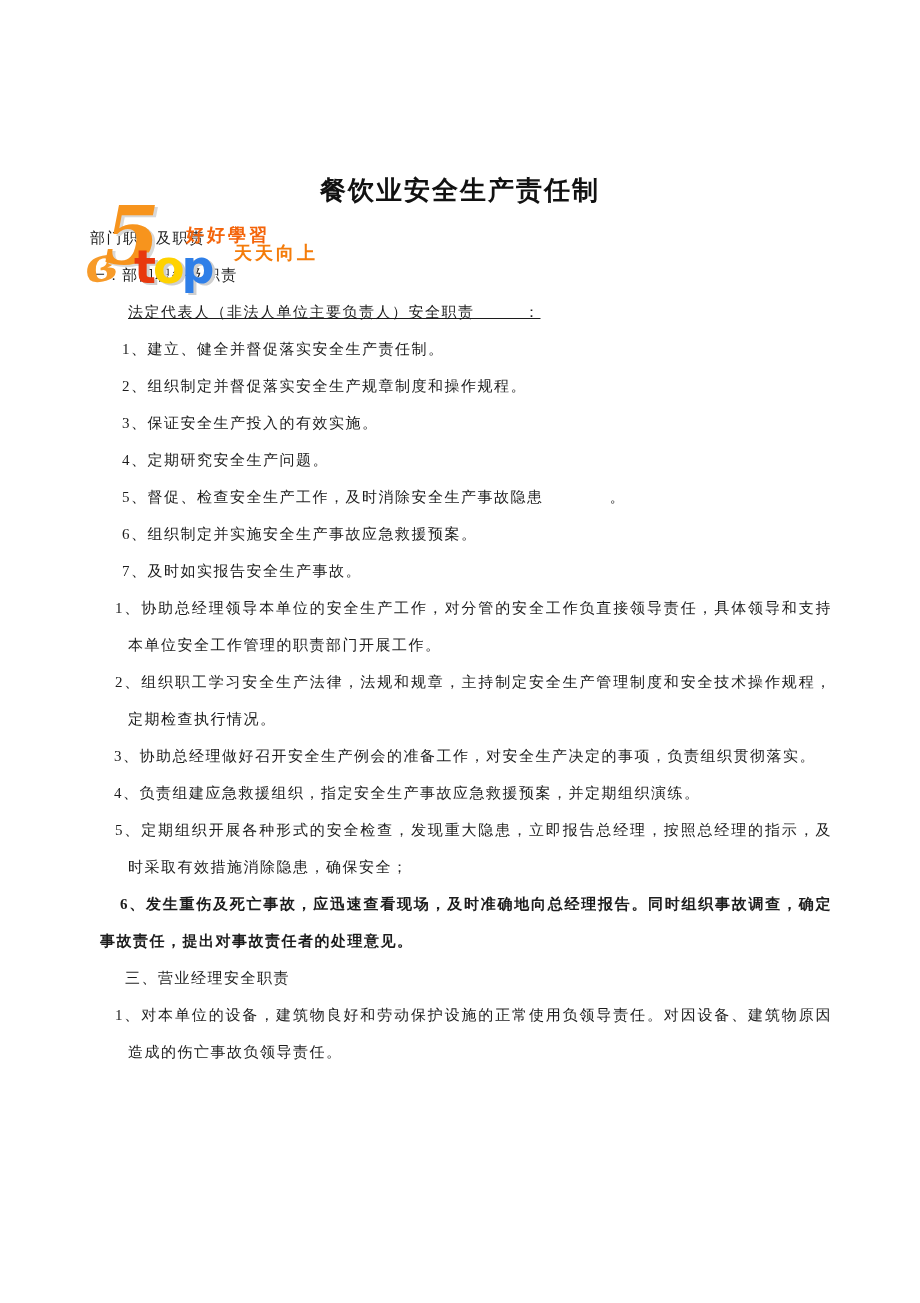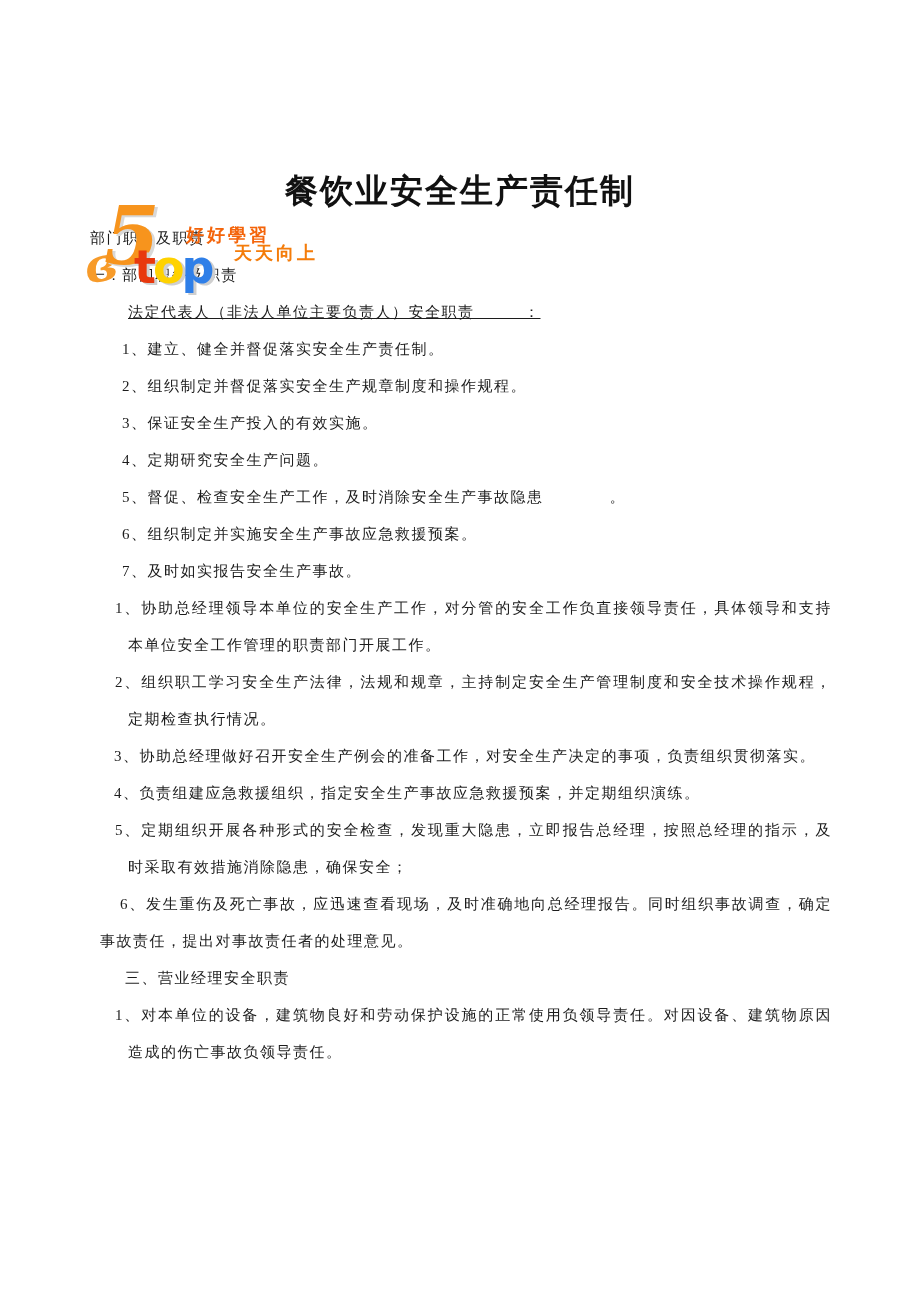--- a/index.html
+++ b/index.html
@@ -38,40 +38,40 @@
   .lt-o { color: #ffd200; }
   .lt-p { color: #2f7fe8; }
   .logo-cn { position: absolute; font-family: "DejaVu Sans", sans-serif; font-weight: bold; font-size: 18px; line-height: 1; letter-spacing: 3px; white-space: nowrap; }
   .logo-cn1 { left: 98px; top: 14px; color: #f4640a; }
   .logo-cn2 { left: 146px; top: 32px; color: #f47c0a; }
 
   
   .doc-title {
     margin: 168px 0 0 0;
     text-align: center;
-    font-size: 33px; line-height: 46px;
+    font-size: 26px; line-height: 46px;
     letter-spacing: 2px;
     color: #111111;
   }
   .content {
     padding: 0 88px 0 90px;
     font-size: 15px;
     letter-spacing: 1.5px;
     line-height: 37px;
     text-align: justify;
   }
   .content p { margin: 0; }
   .intro { margin-top: 22px !important; text-indent: 2em; }
   .dept-heading { margin-top: 6px !important; }
   .pl-38 { padding-left: 38px; text-decoration: underline; }
   .pl-35 { padding-left: 35px; }
   .pl-32 { padding-left: 32px; }
   .pl-24 { padding-left: 24px; }
   .hang-a { padding-left: 38px; text-indent: -13px; }
-  .hang-b { padding-left: 10px; text-indent: 20px; }
+  .hang-b { padding-left: 10px; text-indent: 20px; font-weight: bold; }
 </style>
 </head>
 <body>
 
 <div class="page">
 
   <div class="logo">
     <span class="logo-swirl">ɞ</span>
     <span class="logo-5">5</span>
     <span class="logo-top"><span class="lt-t">t</span><span class="lt-o">o</span><span class="lt-p">p</span></span>

